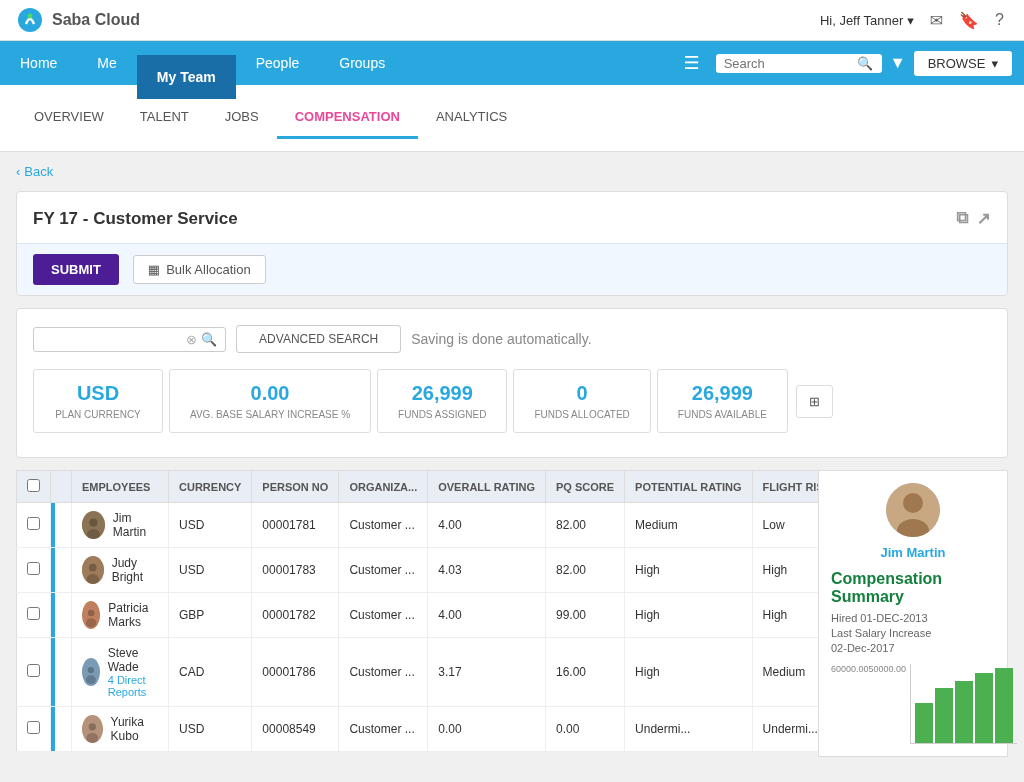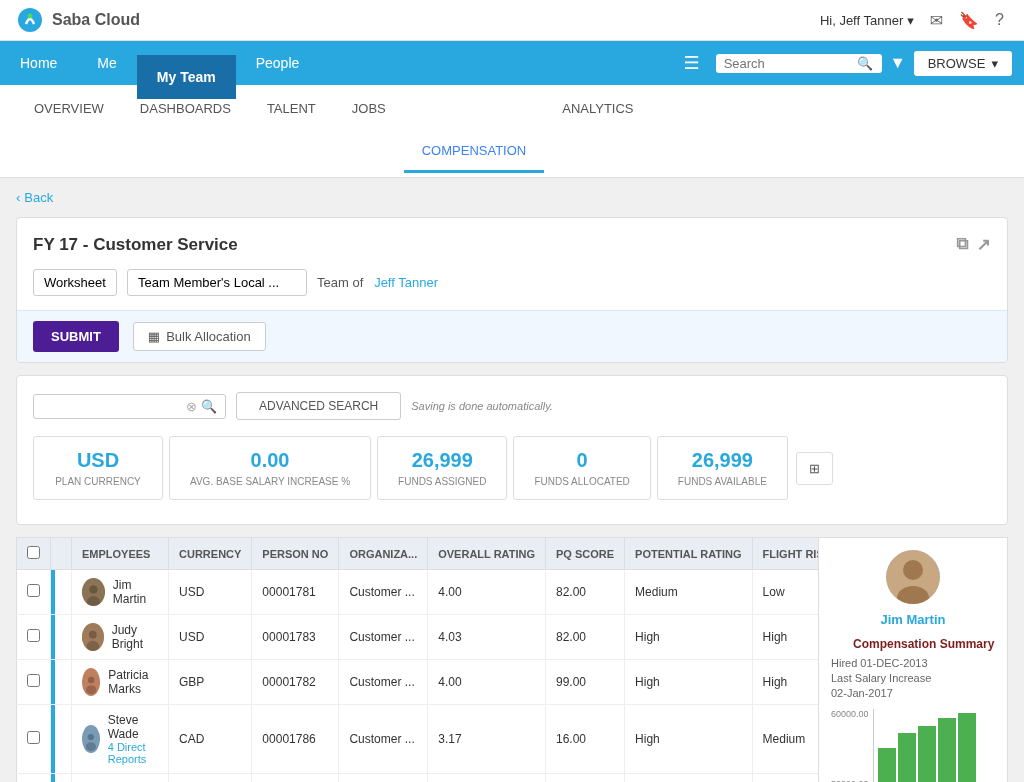--- a/index.html
+++ b/index.html
@@ -21,23 +21,23 @@
     .nav-item.active { background: #1a6ea8; font-weight: bold; margin-top: 28px; }
     .nav-right { margin-left: auto; display: flex; align-items: center; gap: 8px; padding-right: 12px; }
     .nav-search-wrap { display: flex; align-items: center; background: #fff; border-radius: 3px; padding: 2px 8px; gap: 4px; }
     .nav-search-input { border: none; outline: none; font-size: 13px; width: 130px; }
     .nav-search-icon { color: #999; }
     .nav-filter-icon { color: #fff; font-size: 16px; cursor: pointer; }
     .browse-btn { background: #fff; color: #333; border: none; border-radius: 3px; padding: 5px 14px; cursor: pointer; font-size: 13px; display: flex; align-items: center; gap: 6px; }
     .hamburger-btn { background: none; border: none; color: #fff; cursor: pointer; font-size: 18px; padding: 4px 8px; }
 
     
-    .tabs-bar { background: #fff; border-bottom: 1px solid #ddd; display: flex; padding: 4px 16px; }
+    .tabs-bar { background: #fff; border-bottom: 1px solid #ddd; display: flex; padding: 12px 16px; }
     .tab-item { padding: 12px 18px; cursor: pointer; font-size: 13px; border-bottom: 3px solid transparent; color: #555; }
-    .tab-item.active { border-bottom-color: #29a8e0; color: #3b82f6; font-weight: normal; margin-top: 42px; }
+    .tab-item.active { border-bottom-color: #29a8e0; color: #ec4899; font-weight: bold; }
 
     
     .content { padding: 12px 16px; }
     .back-link { color: #29a8e0; cursor: pointer; font-size: 13px; margin-bottom: 12px; display: inline-flex; align-items: center; gap: 4px; }
 
     
     .main-card { background: #fff; border: 1px solid #ddd; border-radius: 4px; padding: 16px; margin-bottom: 12px; }
     .card-title { font-size: 17px; font-weight: bold; color: #333; margin-bottom: 14px; display: flex; justify-content: space-between; align-items: center; }
     .card-title-icons { display: flex; gap: 8px; color: #999; cursor: pointer; }
     .controls-row { display: flex; align-items: center; gap: 10px; margin-bottom: 14px; }
@@ -58,21 +58,21 @@
     .checkbox-label input { accent-color: #29a8e0; }
 
     
     .search-row { display: flex; align-items: center; gap: 10px; margin-bottom: 16px; }
     .search-input-wrap { display: flex; align-items: center; border: 1px solid #ccc; border-radius: 3px; padding: 4px 8px; background: #fff; gap: 4px; }
     .search-input { border: none; outline: none; font-size: 13px; width: 140px; }
     .search-clear-circle { color: #aaa; cursor: pointer; font-size: 13px; }
     .search-icon-btn { color: #aaa; cursor: pointer; }
     .adv-search-btn { border: 1px solid #ccc; background: #fff; border-radius: 3px; padding: 6px 22px; font-size: 12px; cursor: pointer; color: #555; }
     .clear-search-btn { border: 1px solid #ccc; background: #fff; border-radius: 3px; padding: 6px 14px; font-size: 12px; cursor: pointer; color: #555; }
-    .save-note { font-size: 11px; color: #888; font-style: italic; }
+    .save-note { font-size: 14px; color: #888; }
 
     
     .stats-row { display: flex; align-items: center; gap: 0; margin-bottom: 8px; }
     .stat-box { border: 1px solid #ddd; border-radius: 3px; padding: 12px 20px; text-align: center; min-width: 130px; }
     .stat-box + .stat-box { margin-left: 6px; }
     .stat-label { font-size: 10px; color: #888; text-transform: uppercase; margin-top: 4px; }
     .stat-value { font-size: 20px; font-weight: bold; color: #29a8e0; }
     .stat-box-plus { border: 1px solid #ddd; border-radius: 3px; padding: 8px 12px; cursor: pointer; color: #555; margin-left: 8px; display: flex; align-items: center; }
 
     
@@ -86,26 +86,26 @@
     td { padding: 8px 10px; font-size: 12px; border-bottom: 1px solid #eee; border-right: 1px solid #eee; vertical-align: middle; }
     .avatar-cell { display: flex; align-items: center; gap: 8px; }
     .avatar-img { width: 28px; height: 28px; border-radius: 50%; background: #ccc; overflow: hidden; display: flex; align-items: center; justify-content: center; font-size: 11px; color: #fff; }
     .employee-name { color: #333; font-size: 12px; }
     .direct-reports { color: #29a8e0; font-size: 11px; cursor: pointer; }
 
     
     .sidebar-panel { width: 190px; background: #fff; border: 1px solid #ddd; padding: 12px; font-size: 12px; }
     .sidebar-avatar { width: 54px; height: 54px; border-radius: 50%; background: #bbb; margin: 0 auto 8px; overflow: hidden; display: flex; align-items: center; justify-content: center; }
     .sidebar-name { text-align: center; color: #29a8e0; font-weight: bold; font-size: 13px; margin-bottom: 10px; }
-    .sidebar-section-title { font-weight: bold; font-size: 12px; color: #7f1d1d; margin-bottom: 6px; margin-left: 22px; }
+    .sidebar-section-title { font-weight: bold; font-size: 16px; color: #15803d; margin-bottom: 6px; }
     .sidebar-row { font-size: 11px; color: #666; margin-bottom: 3px; }
     .sidebar-chart { margin-top: 10px; }
     .chart-bar-area { height: 80px; display: flex; align-items: flex-end; gap: 2px; border-left: 1px solid #ccc; border-bottom: 1px solid #ccc; padding: 4px 4px 0; }
     .chart-bar { width: 18px; background: #4caf50; }
-    .chart-y-labels { display: flex; flex-direction: column; justify-content: space-between; font-size: 9px; color: #888; height: 80px; }
+    .chart-y-labels { display: flex; flex-direction: row; justify-content: space-between; font-size: 9px; color: #888; height: 80px; }
   </style>
 </head>
 <body>
 
 <div class="top-bar">
   <div class="logo-area">
     <svg class="logo-icon" viewBox="0 0 28 28">
       <ellipse cx="14" cy="14" rx="12" ry="12" fill="#29a8e0"></ellipse>
       <path d="M10 18 Q14 8 18 18" stroke="#fff" stroke-width="2.5" fill="none"></path>
       <circle cx="14" cy="10" r="2.5" fill="#4cd964"></circle>
@@ -123,74 +123,57 @@
       <button class="top-icon-btn">?</button>
     </div>
   </div>
 </div>
 
 <div class="nav-bar">
   <a class="nav-item">Home</a>
   <a class="nav-item">Me</a>
   <a class="nav-item active">My Team</a>
   <a class="nav-item">People</a>
+  <a class="nav-item">Groups</a>
   <div class="nav-right">
     <button class="hamburger-btn">☰</button>
     <div class="nav-search-wrap">
       <input class="nav-search-input" type="text" placeholder="Search" style="">
       <span class="nav-search-icon">🔍</span>
     </div>
     <span class="nav-filter-icon">▼</span>
     <button class="browse-btn">
       <span>BROWSE</span>
       <span>▾</span>
     </button>
   </div>
 </div>
 
 <div class="tabs-bar">
   <div class="tab-item">OVERVIEW</div>
-  <div class="tab-item">DASHBOARDS</div>
   <div class="tab-item">TALENT</div>
   <div class="tab-item">JOBS</div>
   <div class="tab-item active">COMPENSATION</div>
   <div class="tab-item">ANALYTICS</div>
 </div>
 
 <div class="content">
   <div class="back-link">
     <span>‹</span>
     <span>Back</span>
   </div>
 
   
   <div class="main-card">
     <div class="card-title">
       <span>FY 17 - Customer Service</span>
       <div class="card-title-icons">
         <span>⧉</span>
         <span>↗</span>
       </div>
-    </div>
-    <div class="controls-row">
-      <div class="select-wrapper">
-        <select class="select-box">
-          <option>Worksheet</option>
-        </select>
-      </div>
-      <div class="select-wrapper">
-        <select class="select-box" style="min-width:180px;">
-          <option>Team Member's Local ...</option>
-        </select>
-      </div>
-      <span class="team-of-label">
-        <span>Team of</span>
-        <span>&nbsp;</span>
-        <span class="team-of-link">Jeff Tanner</span>
-      </span>
     </div>
     <div class="submit-row">
       <button class="submit-btn">SUBMIT</button>
       <button class="bulk-alloc-btn">
         <span>▦</span>
         <span>Bulk Allocation</span>
       </button>
     </div>
   </div>
 
@@ -399,21 +382,21 @@
         <svg width="54" height="54" viewBox="0 0 54 54">
           <circle cx="27" cy="27" r="27" fill="#c8a882"></circle>
           <circle cx="27" cy="20" r="10" fill="#a07850"></circle>
           <ellipse cx="27" cy="48" rx="16" ry="12" fill="#a07850"></ellipse>
         </svg>
       </div>
       <div class="sidebar-name">Jim Martin</div>
       <div class="sidebar-section-title">Compensation Summary</div>
       <div class="sidebar-row">Hired 01-DEC-2013</div>
       <div class="sidebar-row">Last Salary Increase</div>
-      <div class="sidebar-row">02-Jan-2017</div>
+      <div class="sidebar-row">02-Dec-2017</div>
       <div class="sidebar-chart">
         <div style="display:flex;gap:4px;">
           <div class="chart-y-labels">
             <span>60000.00</span>
             <span>50000.00</span>
           </div>
           <div class="chart-bar-area">
             <div class="chart-bar" style="height:40px;"></div>
             <div class="chart-bar" style="height:55px;"></div>
             <div class="chart-bar" style="height:62px;"></div>

